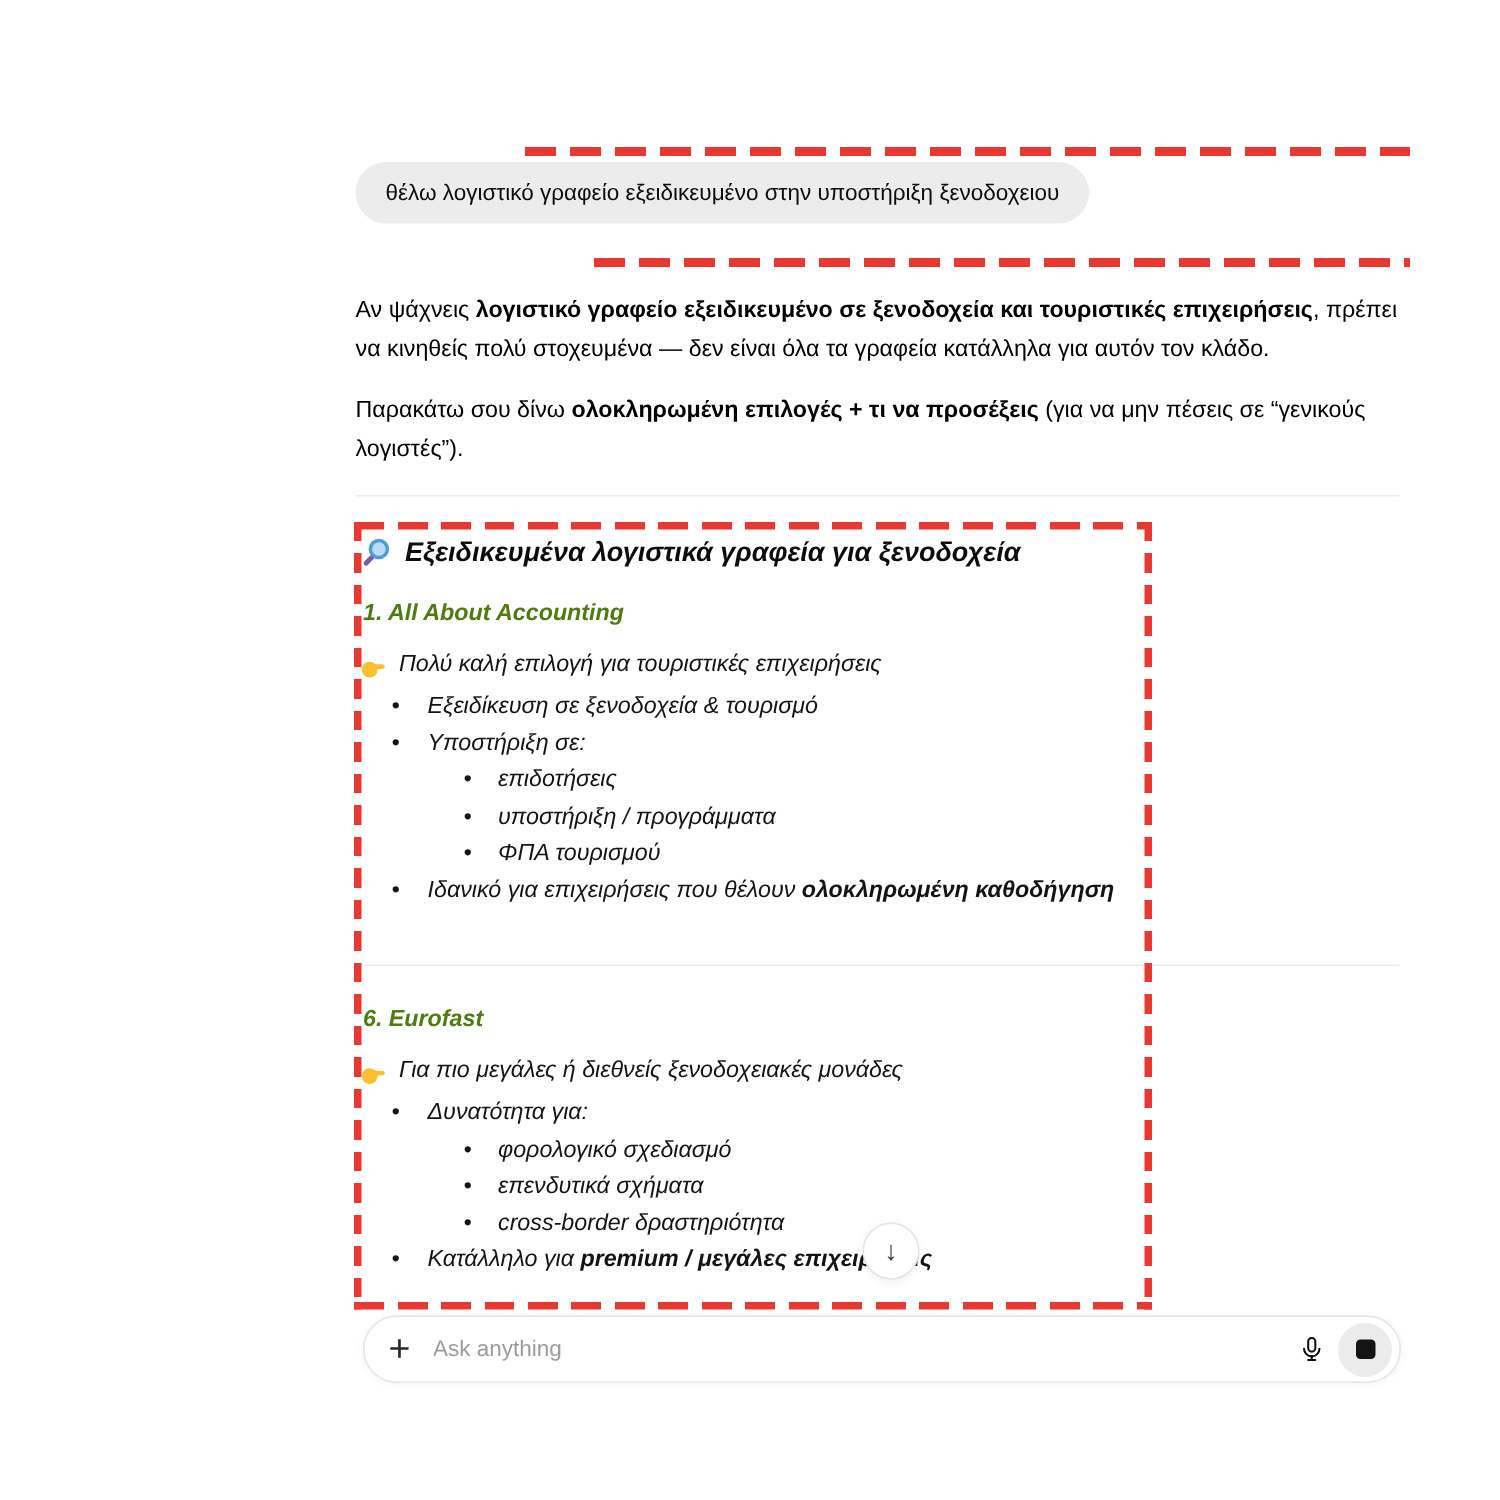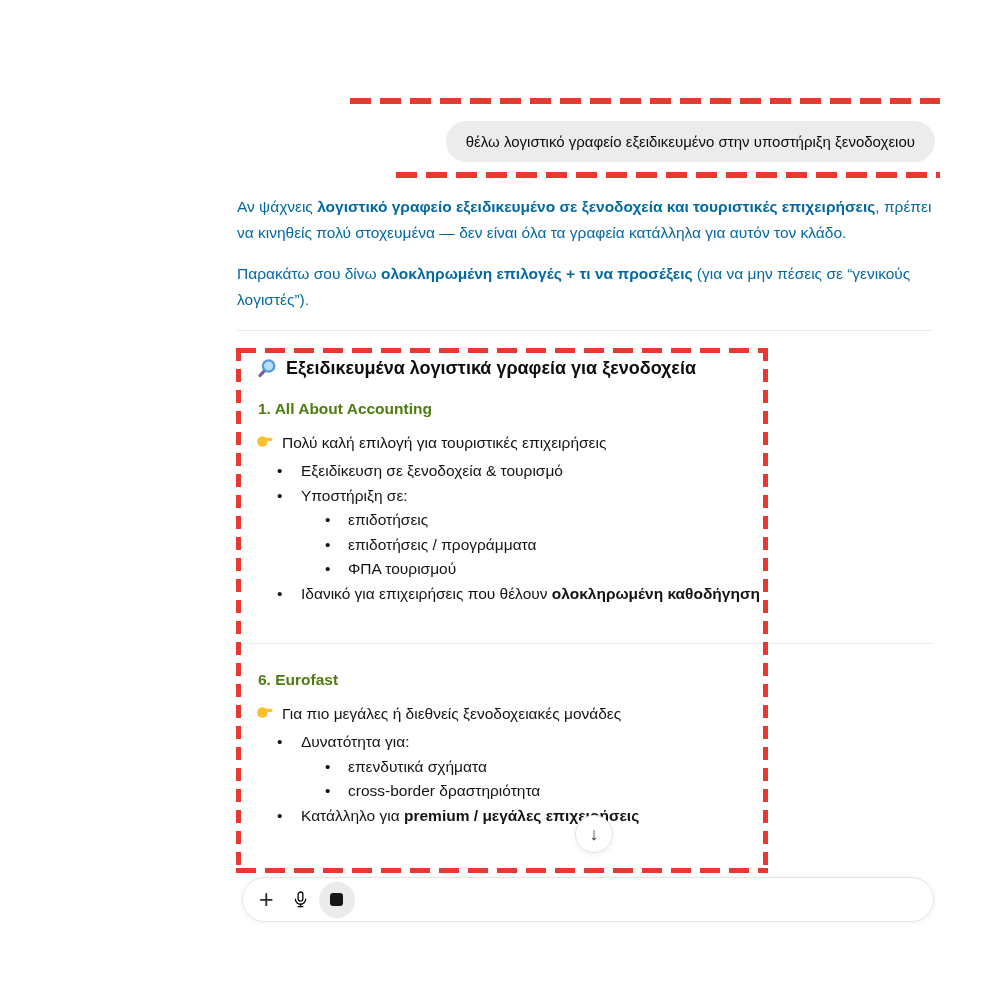--- a/index.html
+++ b/index.html
@@ -1,42 +1,42 @@
 <!DOCTYPE html>
 <html><head>
 <meta charset="utf-8">
 <style>
   html,body{margin:0;padding:0;background:#fff;}
   #canvas{
     position:relative;width:1000px;height:1000px;background:#ffffff;overflow:hidden;
     font-family:"Liberation Sans","DejaVu Sans",sans-serif;color:#0d0d0d;
   }
   
-  .user-row{position:absolute;top:121px;left:237px;right:65px;display:flex;justify-content:flex-end;}
+  .user-row{position:absolute;top:108px;left:237px;right:65px;display:flex;}
   .user-bubble{
     background:#ececec;border-radius:21px;padding:10px 20px;
     font-size:15px;line-height:21px;color:#0d0d0d;white-space:nowrap;
   }
   
-  .para{position:absolute;left:237px;width:700px;font-size:15.5px;line-height:26px;color:#0369a1;}
+  .para{position:absolute;left:237px;width:700px;font-size:15.5px;line-height:26px;color:#000000;}
   .p1{top:194px;}
   .p2{top:261px;}
   .b{font-weight:bold;}
   
   .divider{position:absolute;left:237px;width:696px;height:1px;background:#ececec;}
   .d1{top:330px;}
   .d2{top:643px;}
   
-  .section{position:absolute;left:256px;width:540px;font-size:15.5px;color:#141414;}
+  .section{position:absolute;left:240px;width:540px;font-size:15.5px;color:#141414;font-style:italic;}
   .s1{top:356px;}
   .s2{top:670px;}
   .sec-heading{display:flex;align-items:center;gap:9px;font-size:18px;font-weight:bold;line-height:24px;margin:0;color:#0d0d0d;}
   .firm-title{font-size:15.5px;font-weight:bold;line-height:20px;margin:19px 0 0 2px;color:#4d7c0f;}
   .s2 .firm-title{margin-top:0;}
-  .tagline{display:flex;align-items:flex-start;gap:9px;margin-top:13px;line-height:22px;}
+  .tagline{display:flex;align-items:flex-end;gap:9px;margin-top:13px;line-height:22px;}
   ul.blist{list-style:none;margin:5px 0 0;padding:0;}
   ul.blist li{position:relative;padding-left:45px;line-height:24.5px;}
   ul.blist li::before{content:"•";position:absolute;left:21px;top:0;color:#141414;}
   ul.sub{list-style:none;margin:0;padding:0;}
   ul.sub li{padding-left:92px;}
   ul.sub li::before{left:69px;}
   
   .red-line{position:absolute;height:6px;z-index:10;
     background:repeating-linear-gradient(90deg,#e9382f 0 21px,transparent 21px 30px);}
   .rl-top{top:98px;left:350px;width:590px;}
@@ -118,21 +118,21 @@
             </g>
         </svg>
       </span>
       <span>Πολύ καλή επιλογή για τουριστικές επιχειρήσεις</span>
     </div>
     <ul class="blist">
       <li>Εξειδίκευση σε ξενοδοχεία &amp; τουρισμό</li>
       <li>Υποστήριξη σε:</li>
       <ul class="sub">
         <li>επιδοτήσεις</li>
-        <li>επιδοτήσεις / προγράμματα</li>
+        <li>υποστήριξη / προγράμματα</li>
         <li>ΦΠΑ τουρισμού</li>
       </ul>
       <li><span>Ιδανικό για επιχειρήσεις που θέλουν </span><span class="b">ολοκληρωμένη καθοδήγηση</span></li>
     </ul>
   </div>
 
   <div class="divider d2"></div>
 
   <div class="section s2">
     <div class="firm-title">6. Eurofast</div>
@@ -143,33 +143,35 @@
               <circle cx="6.8" cy="10" r="5.6"></circle>
               <rect x="6.5" y="6.1" width="11" height="3.5" rx="1.75"></rect>
             </g>
         </svg>
       </span>
       <span>Για πιο μεγάλες ή διεθνείς ξενοδοχειακές μονάδες</span>
     </div>
     <ul class="blist">
       <li>Δυνατότητα για:</li>
       <ul class="sub">
+        <li>φορολογικό σχεδιασμό</li>
         <li>επενδυτικά σχήματα</li>
         <li>cross-border δραστηριότητα</li>
       </ul>
       <li><span>Κατάλληλο για </span><span class="b">premium / μεγάλες επιχειρήσεις</span></li>
     </ul>
   </div>
 
   <div class="scroll-btn">
     <span>↓</span>
   </div>
 
   <div class="composer">
     <span class="plus">+</span>
+    <input type="text" placeholder="Ask anything" style="">
     <span class="mic">
       <svg width="19" height="19" viewBox="0 0 24 24" fill="none" stroke="#0d0d0d" stroke-width="1.7" stroke-linecap="round">
         <rect x="9" y="2.5" width="6" height="11.5" rx="3"></rect>
         <path d="M5.5 11.5a6.5 6.5 0 0 0 13 0"></path>
         <line x1="12" y1="18" x2="12" y2="21"></line>
         <line x1="9" y1="21" x2="15" y2="21"></line>
       </svg>
     </span>
     <div class="stop-btn">
       <div class="stop-sq"></div>

